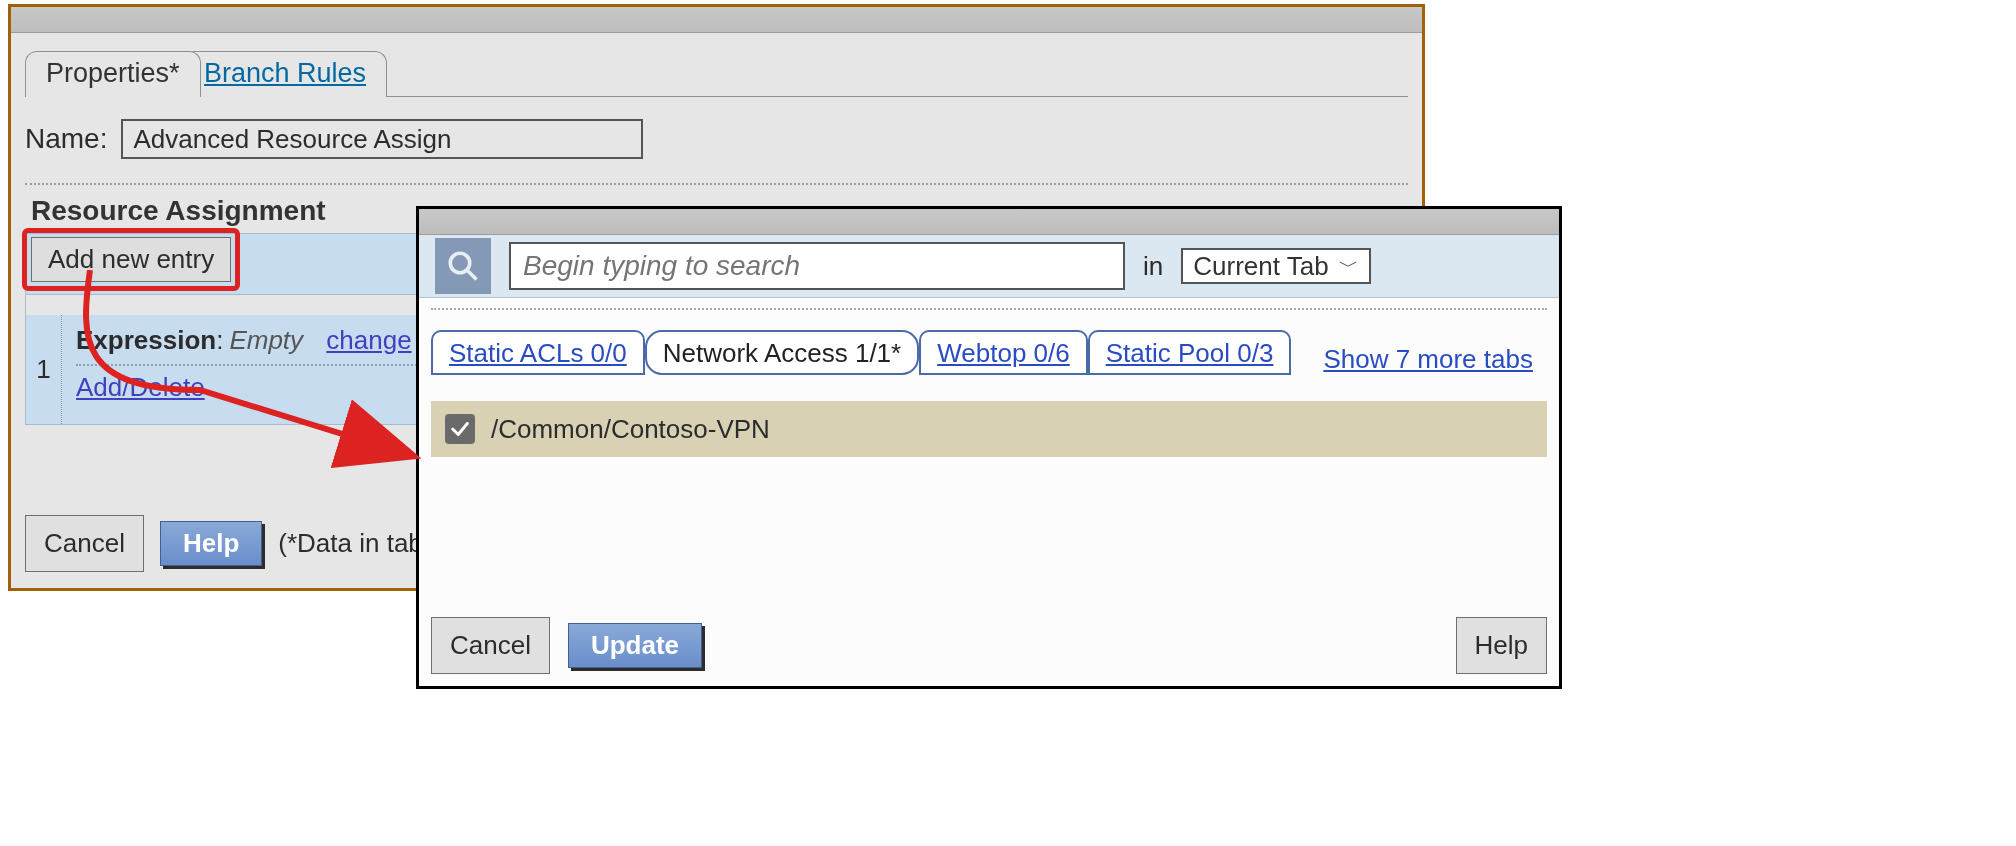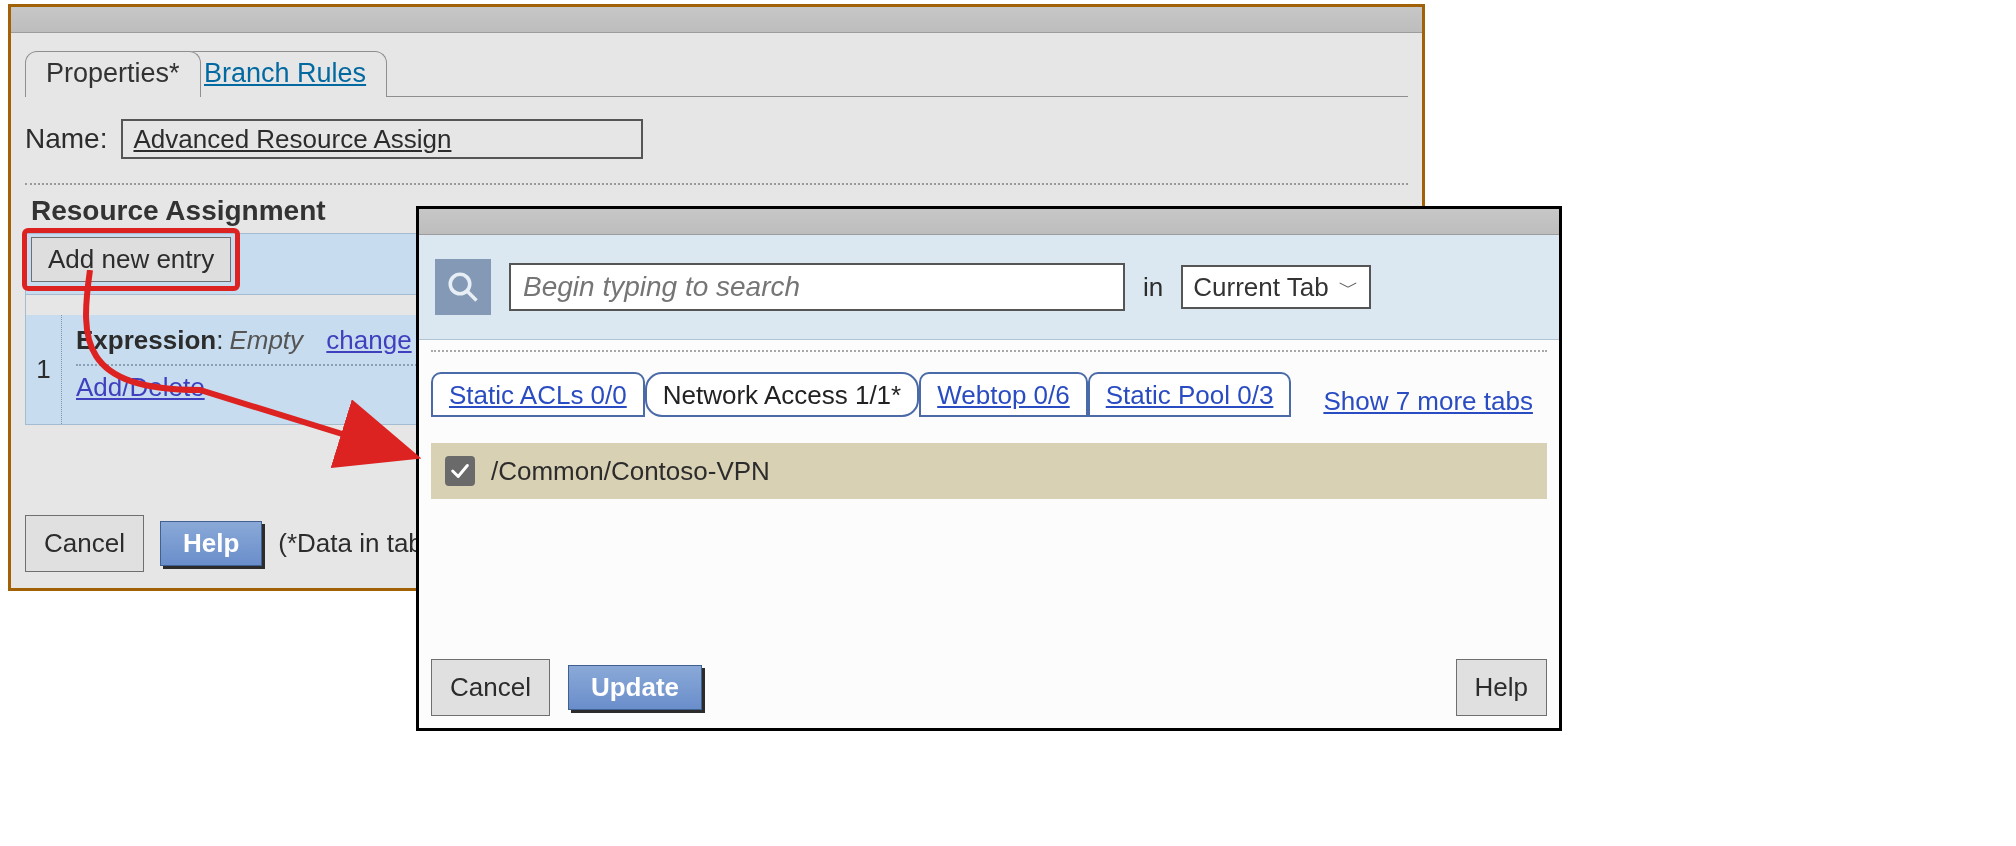--- a/index.html
+++ b/index.html
@@ -45,21 +45,21 @@
   }
   .tab.active { background: #e6e6e6; z-index: 2; }
   .tab .tab-text { color: #333; }
   .tab .tab-link { color: #0369a1; text-decoration: underline; cursor: pointer; }
 
   .name-row { margin: 22px 14px 0 14px; display:flex; align-items:center; }
   .name-row .lbl { margin-right: 14px; font-size: 28px; color:#2c2c2c; }
   .name-row input {
     width: 522px; height: 40px;
     border: 2px solid #555; background:#e6e6e6;
-    font-size: 26px; padding: 1px 10px; color:#2c2c2c;text-decoration:underline;
+    font-size: 26px; padding: 1px 10px; color:#2c2c2c;
   }
 
   
   .dotted { border: none; border-top: 2px dotted #9a9a9a; margin: 24px 14px 0 14px; }
 
   .section-title { margin: 10px 14px 0 20px; font-weight: bold; font-size: 28px; }
 
   .entry-band {
     margin: 6px 14px 0 14px;
     background: #c7dcef;
@@ -141,40 +141,40 @@
     z-index: 10;
   }
   .dlg-right .titlebar {
     height: 26px;
     background: linear-gradient(#c7c7c7, #bdbdbd);
     border-bottom: 1px solid #9c9c9c;
   }
   .search-band {
     background: #dce8f1;
     border-bottom: 1px solid #b0c4d4;
-    padding: 24px 16px;
+    padding: 3px 16px;
     display:flex; align-items:center; gap: 18px;
   }
   .mag-tile {
     width: 56px; height: 56px;
     background: #8499b5;
     display:flex; align-items:center; justify-content:center;
   }
   .mag-tile svg { width: 36px; height:36px; }
   .search-band input {
     flex: 1 1 auto;
     max-width: 616px;
     height: 48px;
     border: 2px solid #555;
     font-size: 28px; font-style: italic; color:#555;
     padding: 0 12px; background:#fff;
   }
   .in-text { color:#2c2c2c; font-size:26px; }
   .scope-select {
-    height: 44px; border:2px solid #555; background:#fff;
+    height: 36px; border:2px solid #555; background:#fff;
     font-size: 26px; padding: 2px 10px; cursor:pointer;
     display:flex; align-items:center; gap:10px;
   }
   .scope-select .chev { font-size:20px; color:#555; }
 
   .dotted-r { border:none; border-top: 2px dotted #a8a8a8; margin: 10px 12px 0 12px; }
 
   .tabs-row2 { margin: 20px 12px 0 12px; display:flex; align-items:flex-end; }
   .tab2 {
     border: 2px solid #4a6aa8;

